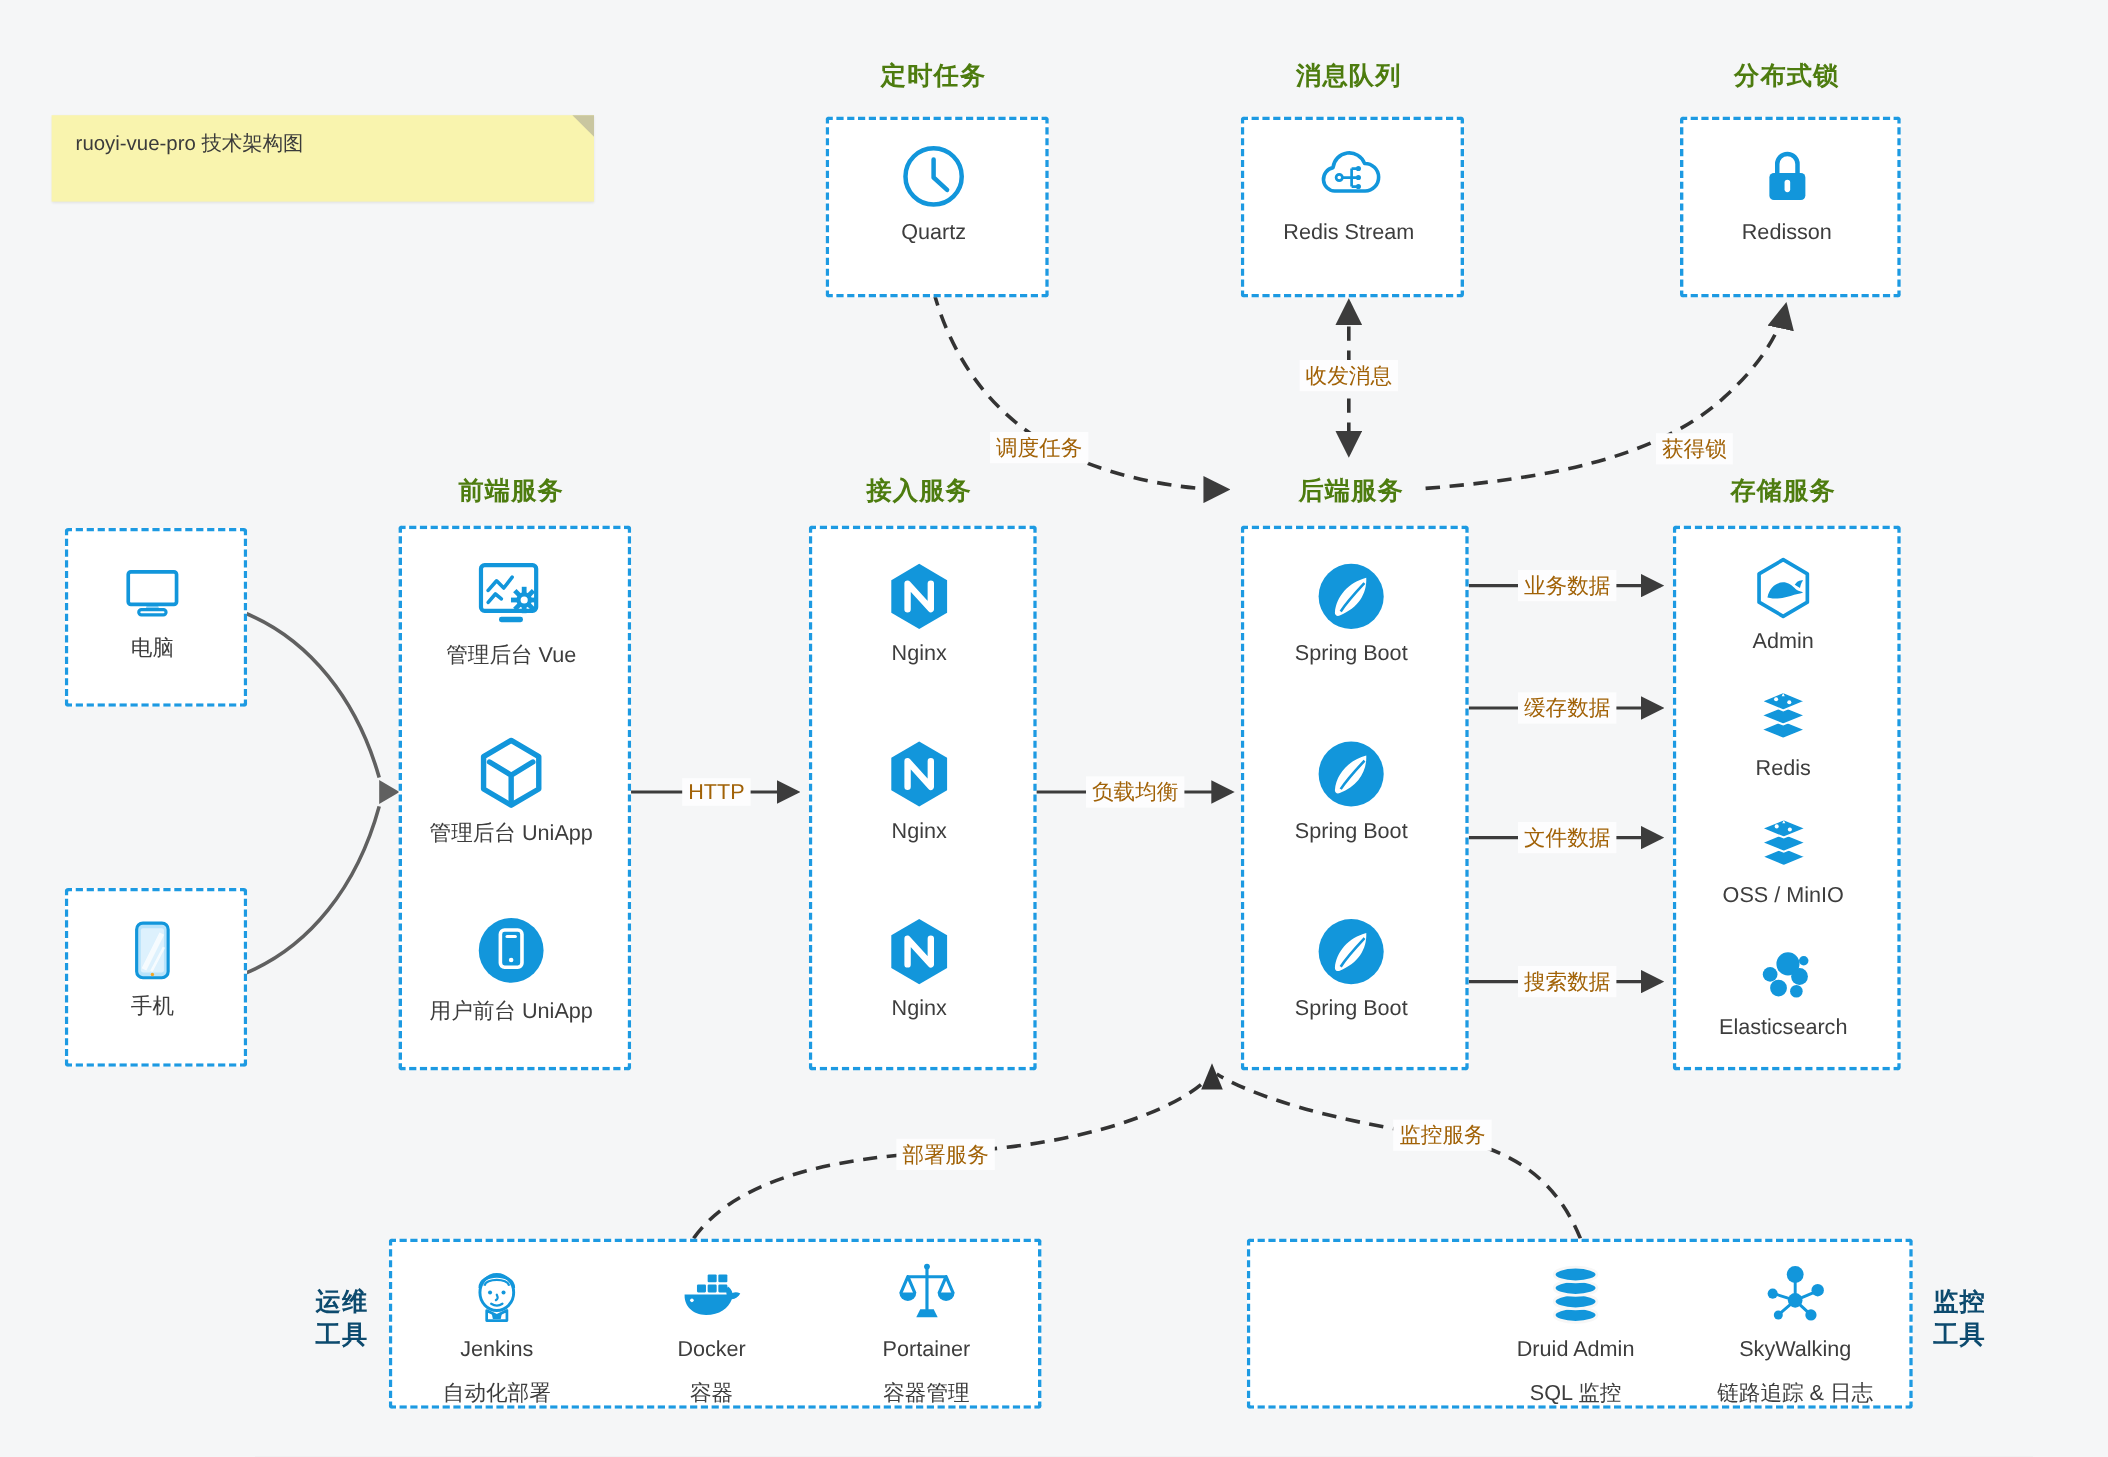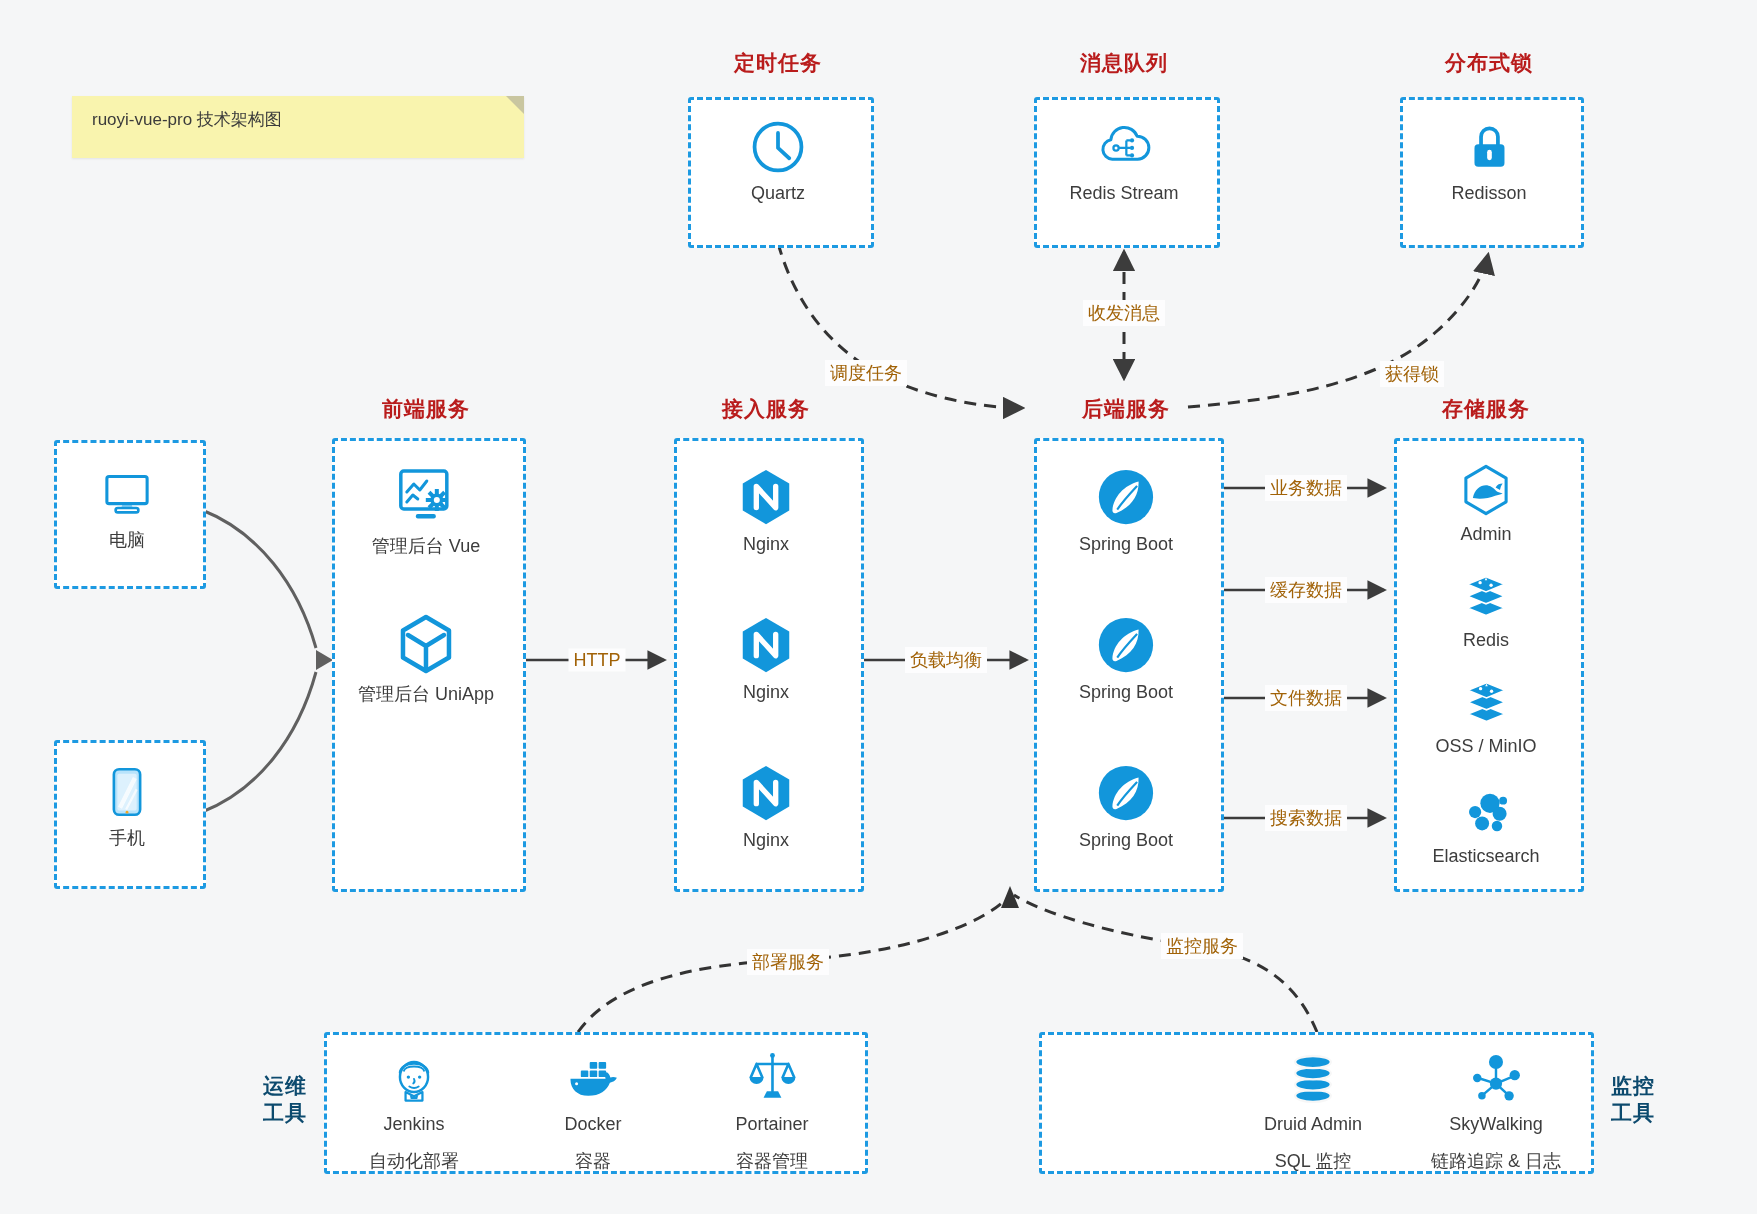--- a/index.html
+++ b/index.html
@@ -1,27 +1,27 @@
 <!DOCTYPE html>
 <html><head>
 <meta charset="utf-8">
 <style>
   html,body{margin:0;padding:0;background:#e9e9ea;}
   .canvas{position:relative;width:1757px;height:1214px;background:#f5f6f7;overflow:hidden;
           font-family:"Liberation Sans",sans-serif;color:#3d3d3d;}
   .arrow-layer{position:absolute;left:0;top:0;z-index:1;}
   
-  .note{position:absolute;left:72px;top:96px;width:452px;height:62px;background:#f9f4ae;z-index:2;
+  .note{position:absolute;left:43px;top:96px;width:452px;height:72px;background:#f9f4ae;z-index:2;
         box-shadow:0 1px 2px rgba(0,0,0,.08);}
   .note-fold{position:absolute;right:0;top:0;width:0;height:0;
              border-top:18px solid #c9c6a0;border-left:18px solid transparent;}
   .note-text{padding:12px 0 0 20px;font-size:17px;line-height:24px;color:#3b3b3b;}
   
   .group-box{position:absolute;background:#fff;border:3px dashed #1d9ae2;border-radius:3px;z-index:2;}
-  .group-title{position:absolute;transform:translate(-50%,-50%);color:#b91c1c;font-size:21px;
+  .group-title{position:absolute;transform:translate(-50%,-50%);color:#4d7c0f;font-size:21px;
                font-weight:bold;white-space:nowrap;z-index:3;letter-spacing:1px;}
   .side-title{position:absolute;transform:translateX(-50%);color:#0c4a6e;font-size:21px;font-weight:bold;
               line-height:27px;text-align:center;z-index:3;letter-spacing:1px;}
   
   .node{position:absolute;transform:translateX(-50%);display:flex;flex-direction:column;
         align-items:center;z-index:3;}
   .node-label{margin-top:6px;font-size:18px;color:#3d3d3d;white-space:nowrap;text-align:center;}
   .node-label2{margin-top:14px;font-size:18px;color:#3d3d3d;white-space:nowrap;text-align:center;}
   
   .edge-label{position:absolute;transform:translate(-50%,-50%);background:#fdfdfe;padding:1px 5px;
@@ -152,20 +152,29 @@
         <rect x="-2" y="-11" width="4" height="22" fill="#1296db" transform="rotate(45)"></rect>
         <rect x="-2" y="-11" width="4" height="22" fill="#1296db" transform="rotate(90)"></rect>
         <rect x="-2" y="-11" width="4" height="22" fill="#1296db" transform="rotate(135)"></rect>
         <circle r="6.5" fill="#1296db"></circle>
           <circle r="3" fill="#fff"></circle>
       </g>
       <rect x="22" y="50" width="20" height="4.5" rx="2" fill="#1296db"></rect>
     </svg>
     <div class="node-label">管理后台 Vue</div>
   </div>
+  <div class="node" style="left:426px;top:760px">
+    <svg class="ic" width="64" height="64" viewBox="0 0 64 64">
+      <circle cx="32" cy="32" r="27" fill="#1296db"></circle>
+      <rect x="23" y="15" width="18" height="31" rx="3.5" fill="none" stroke="#fff" stroke-width="3"></rect>
+      <path d="M28.5 20.5 H35.5" stroke="#fff" stroke-width="2.5" stroke-linecap="round"></path>
+      <circle cx="32" cy="40" r="1.9" fill="#fff"></circle>
+    </svg>
+    <div class="node-label">用户前台 UniApp</div>
+  </div>
 
   <div class="group-title" style="left:766px;top:409px">接入服务</div>
   <div class="group-box" style="left:674px;top:438px;width:184px;height:448px"></div>
   <div class="node" style="left:766px;top:466px">
     <svg class="ic" width="62" height="62" viewBox="0 0 64 64">
       <polygon points="32,4 56,18 56,46 32,60 8,46 8,18" fill="#1296db"></polygon>
       <path d="M22 43 V21 L42 43 V21" fill="none" stroke="#fff" stroke-width="5.5" stroke-linecap="round" stroke-linejoin="round"></path>
     </svg>
     <div class="node-label">Nginx</div>
   </div>

